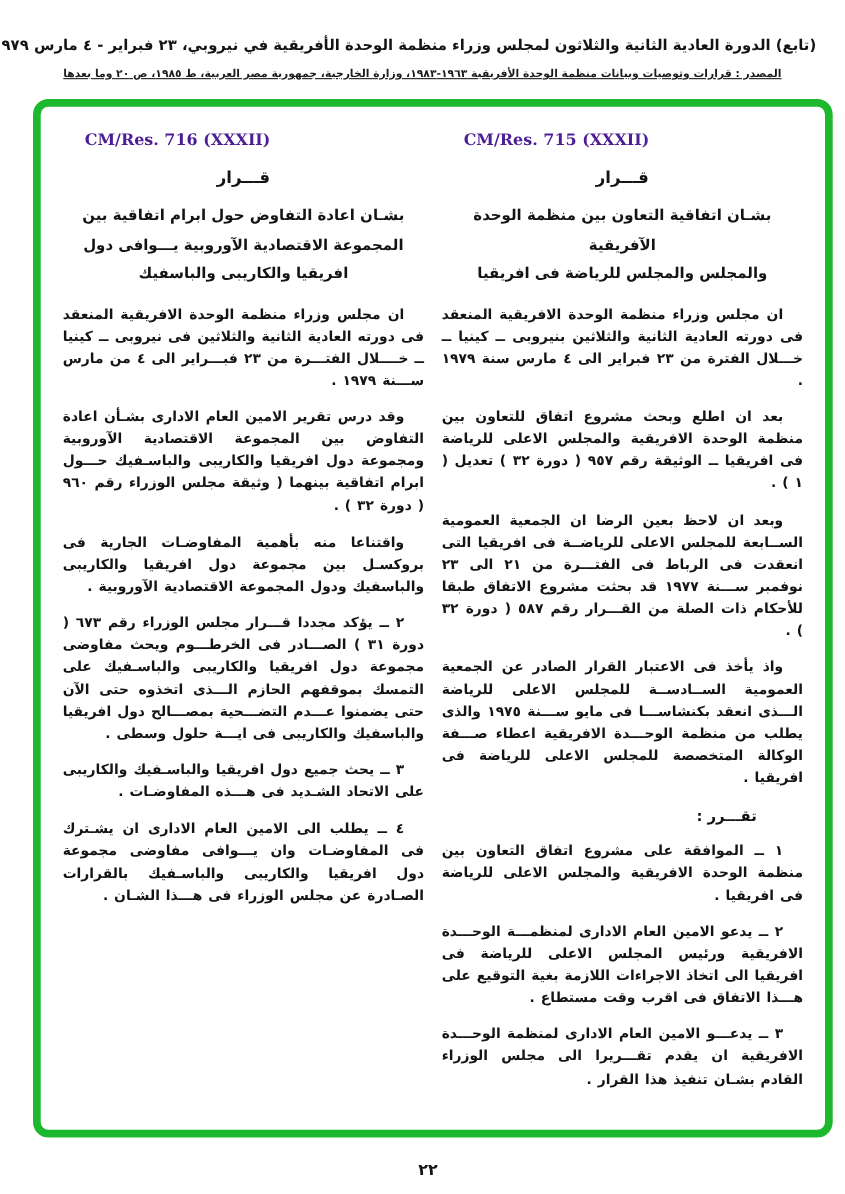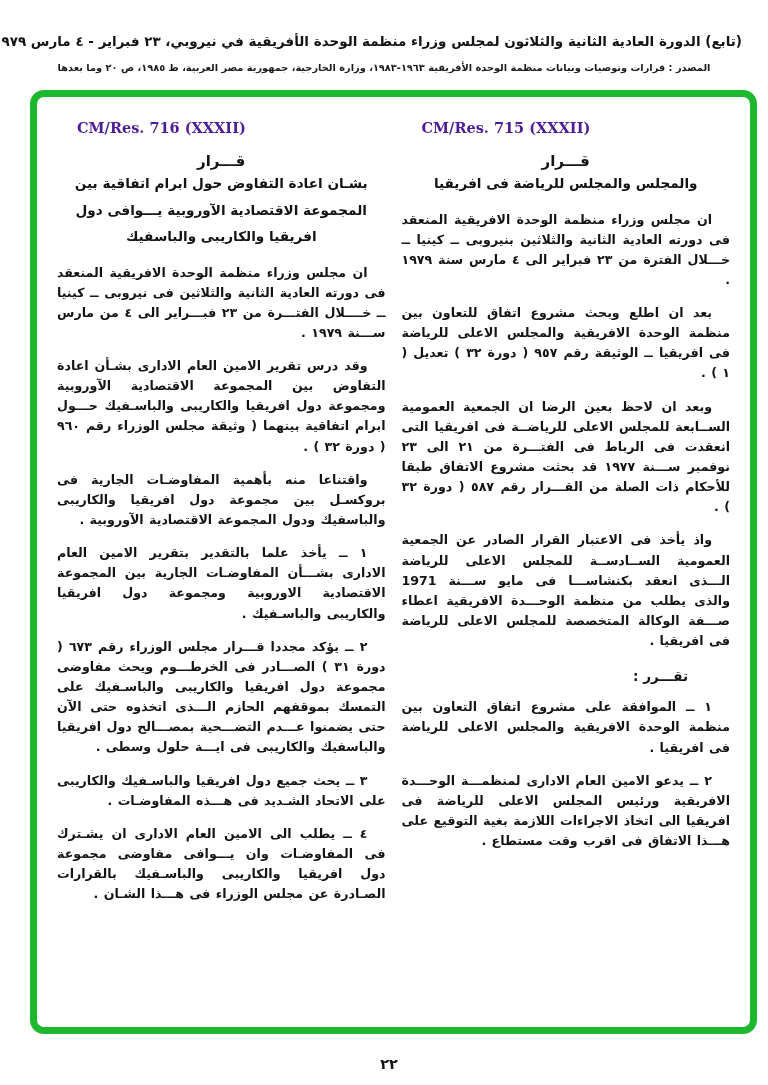--- a/index.html
+++ b/index.html
@@ -15,20 +15,21 @@
     position:absolute; top:33px; left:26px; right:26px;
     direction:rtl; text-align:center;
     font-weight:bold; font-size:13.5px; letter-spacing:0.2px;
     white-space:nowrap;
   }
   .source-line {
     position:absolute; top:62px; left:55px; right:55px;
     direction:rtl; text-align:center;
     font-weight:bold; font-size:9.8px; color:#1b1b1b;
     white-space:nowrap;
+    text-decoration:underline;
   }
   .green-box {
     position:absolute; left:30px; top:90px;
     width:727px; height:944px;
     border:7px solid #1cb82e;
     border-radius:14px;
     background:#ffffff;
     padding:22px 20px 20px 20px;
     display:flex; gap:16px;
     direction:rtl;
@@ -40,21 +41,21 @@
     font-weight:bold; font-size:14.5px;
     margin-left:20px; margin-bottom:4px;
     color:#4c1d95;
   }
   .qarar-heading {
     text-align:center; font-weight:bold;
     font-size:15px; margin-top:16px; letter-spacing:0.5px;
   }
   .res-title {
     text-align:center; font-weight:bold;
-    font-size:13.6px; line-height:1.95; 
+    font-size:13.6px; line-height:1.95; margin-top:13px;
   }
   .para {
     font-size:12.6px; font-weight:bold;
     text-align:justify; line-height:1.6;
     margin-top:13px; text-indent:18px;
     word-spacing:1px;
   }
   .decide-label {
     font-size:13.5px; font-weight:bold;
     margin-top:17px; margin-bottom:2px;
@@ -72,43 +73,44 @@
 
 <div class="page-header">(تابع) الدورة العادية الثانية والثلاثون لمجلس وزراء منظمة الوحدة الأفريقية في نيروبي، ٢٣ فبراير - ٤ مارس ١٩٧٩</div>
 <div class="source-line">المصدر : قرارات وتوصيات وبيانات منظمة الوحدة الأفريقية ١٩٦٣-١٩٨٣، وزارة الخارجية، جمهورية مصر العربية، ط ١٩٨٥، ص ٢٠ وما بعدها</div>
 
 <div class="green-box">
 
   <div class="col">
     <div class="doc-id">CM/Res. 715 (XXXII)</div>
     <div class="qarar-heading">قـــرار</div>
     <div class="res-title">
+      <div>بشـان اتفاقية التعاون بين منظمة الوحدة الآفريقية</div>
       <div>والمجلس والمجلس للرياضة فى افريقيا</div>
     </div>
     <p class="para">ان مجلس وزراء منظمة الوحدة الافريقية المنعقد فى دورته العادية الثانية والثلاثين بنيروبى ــ كينيا ــ خـــلال الفترة من ٢٣ فبراير الى ٤ مارس سنة ١٩٧٩ .</p>
     <p class="para">بعد ان اطلع وبحث مشروع اتفاق للتعاون بين منظمة الوحدة الافريقية والمجلس الاعلى للرياضة فى افريقيا ــ الوثيقة رقم ٩٥٧ ( دورة ٣٢ ) تعديل ( ١ ) .</p>
     <p class="para">وبعد ان لاحظ بعين الرضا ان الجمعية العمومية الســابعة للمجلس الاعلى للرياضــة فى افريقيا التى انعقدت فى الرباط فى الفتـــرة من ٢١ الى ٢٣ نوفمبر ســـنة ١٩٧٧ قد بحثت مشروع الاتفاق طبقا للأحكام ذات الصلة من القـــرار رقم ٥٨٧ ( دورة ٣٢ ) .</p>
-    <p class="para">واذ يأخذ فى الاعتبار القرار الصادر عن الجمعية العمومية الســادســة للمجلس الاعلى للرياضة الـــذى انعقد بكنشاســـا فى مايو ســـنة 1971 والذى يطلب من منظمة الوحـــدة الافريقية اعطاء صـــفة الوكالة المتخصصة للمجلس الاعلى للرياضة فى افريقيا .</p>
+    <p class="para">واذ يأخذ فى الاعتبار القرار الصادر عن الجمعية العمومية الســادســة للمجلس الاعلى للرياضة الـــذى انعقد بكنشاســـا فى مايو ســـنة ١٩٧٥ والذى يطلب من منظمة الوحـــدة الافريقية اعطاء صـــفة الوكالة المتخصصة للمجلس الاعلى للرياضة فى افريقيا .</p>
     <div class="decide-label">تقـــرر :</div>
     <p class="para">١ ــ الموافقة على مشروع اتفاق التعاون بين منظمة الوحدة الافريقية والمجلس الاعلى للرياضة فى افريقيا .</p>
     <p class="para">٢ ــ يدعو الامين العام الادارى لمنظمـــة الوحـــدة الافريقية ورئيس المجلس الاعلى للرياضة فى افريقيا الى اتخاذ الاجراءات اللازمة بغية التوقيع على هـــذا الاتفاق فى اقرب وقت مستطاع .</p>
+    <p class="para">٣ ــ يدعـــو الامين العام الادارى لمنظمة الوحـــدة الافريقية ان يقدم تقـــريرا الى مجلس الوزراء القادم بشـان تنفيذ هذا القرار .</p>
   </div>
 
   <div class="col">
     <div class="doc-id">CM/Res. 716 (XXXII)</div>
     <div class="qarar-heading">قـــرار</div>
     <div class="res-title">
       <div>بشـان اعادة التفاوض حول ابرام اتفاقية بين</div>
       <div>المجموعة الاقتصادية الآوروبية يـــوافى دول</div>
       <div>افريقيا والكاريبى والباسفيك</div>
     </div>
     <p class="para">ان مجلس وزراء منظمة الوحدة الافريقية المنعقد فى دورته العادية الثانية والثلاثين فى نيروبى ــ كينيا ــ خــــلال الفتـــرة من ٢٣ فبـــراير الى ٤ من مارس ســـنة ١٩٧٩ .</p>
     <p class="para">وقد درس تقرير الامين العام الادارى بشـأن اعادة التفاوض بين المجموعة الاقتصادية الآوروبية ومجموعة دول افريقيا والكاريبى والباسـفيك حـــول ابرام اتفاقية بينهما ( وثيقة مجلس الوزراء رقم ٩٦٠ ( دورة ٣٢ ) .</p>
     <p class="para">واقتناعا منه بأهمية المفاوضـات الجارية فى بروكسـل بين مجموعة دول افريقيا والكاريبى والباسفيك ودول المجموعة الاقتصادية الآوروبية .</p>
-    <p class="para">١ ــ يأخذ علما بالتقدير بتقرير الامين العام الادارى بشـــأن المفاوضـات الجارية بين المجموعة الاقتصادية الاوروبية ومجموعة دول افريقيا والكاريبى والباسـفيك .</p>
     <p class="para">٢ ــ يؤكد مجددا قـــرار مجلس الوزراء رقم ٦٧٣ ( دورة ٣١ ) الصـــادر فى الخرطـــوم ويحث مفاوضى مجموعة دول افريقيا والكاريبى والباسـفيك على التمسك بموقفهم الحازم الـــذى اتخذوه حتى الآن حتى يضمنوا عـــدم التضـــحية بمصـــالح دول افريقيا والباسفيك والكاريبى فى ايـــة حلول وسطى .</p>
     <p class="para">٣ ــ يحث جميع دول افريقيا والباسـفيك والكاريبى على الاتحاد الشـديد فى هـــذه المفاوضـات .</p>
     <p class="para">٤ ــ يطلب الى الامين العام الادارى ان يشـترك فى المفاوضـات وان يـــوافى مفاوضى مجموعة دول افريقيا والكاريبى والباسـفيك بالقرارات الصـادرة عن مجلس الوزراء فى هـــذا الشـان .</p>
   </div>
 
 </div>
 
 <div class="page-number">٢٢</div>
 
 </body></html>

